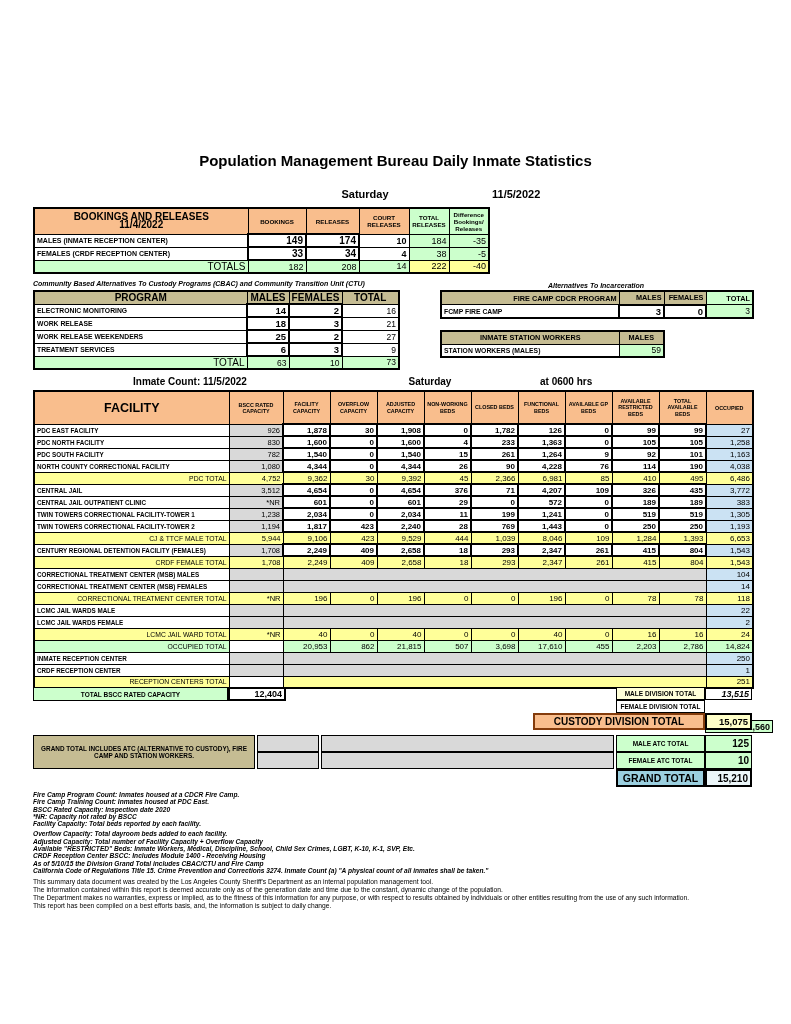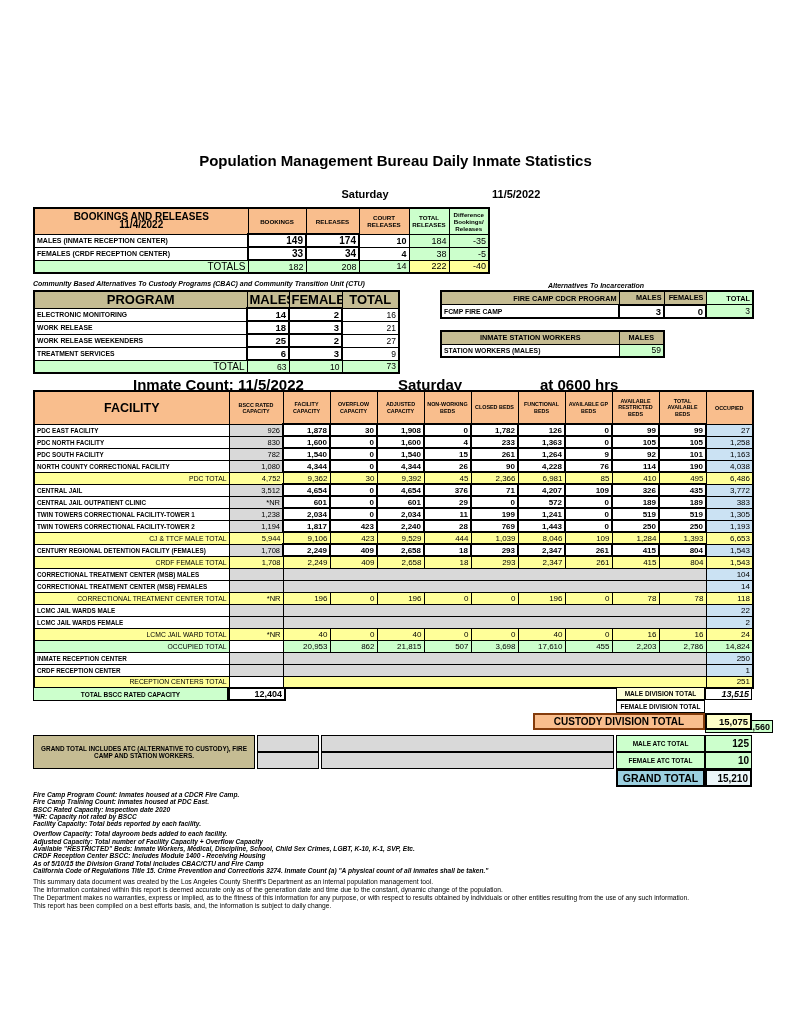--- a/index.html
+++ b/index.html
@@ -30,33 +30,33 @@
   #bookings tr.hdr{height:26px;}
   #bookings tr.data{height:13px;}
   .bk-lbl{font-size:7px;font-weight:bold;}
   .bk-big{font-size:10px;font-weight:bold;}
   .bk-med{font-size:9px;font-weight:bold;}
   .bk-tot{font-size:9px;margin-left:12px;}
   .bk-totlbl{font-size:10px;text-align:right;}
   
   .sec-title{position:absolute;font-size:7px;font-weight:bold;font-style:italic;}
   #cbac{left:33px;top:290px;width:365px;}
-  #cbac th{font-size:13px;font-weight:bold;}
+  #cbac th{font-size:10px;font-weight:bold;}
   #cbac tr{height:13px;}
   .cb-lbl{font-size:6.8px;font-weight:bold;}
   .cb-num{font-size:9.5px;font-weight:bold;}
   .cb-tot{font-size:8.5px;}
   #firecamp{left:440px;top:290px;width:312px;}
   #firecamp th{font-size:7.3px;font-weight:bold;text-align:right;}
   #firecamp tr{height:13.5px;}
   #station{left:440px;top:330px;width:223px;}
   #station th{font-size:7.3px;font-weight:bold;}
   #station tr{height:13px;}
   
-  .cap{position:absolute;top:376px;font-size:15px;font-weight:bold;}
+  .cap{position:absolute;top:376px;font-size:10px;font-weight:bold;}
   
   #facility{left:33px;top:390px;width:719px;}
   #facility thead tr{height:33px;}
   #facility thead th{background:#F9BE8D;font-size:5.4px;line-height:6.2px;font-weight:bold;white-space:normal;padding:4px 1px;}
   #facility thead th.fac-h{font-size:12.5px;}
   #facility tbody tr{height:12px;margin-top:32px;}
   .lbl{font-size:6.3px;font-weight:bold;text-align:left;}
   .lbl-r{font-size:6.8px;text-align:right;}
   .bscc{font-size:7.5px;}
   .mid{font-size:8px;font-weight:bold;}

